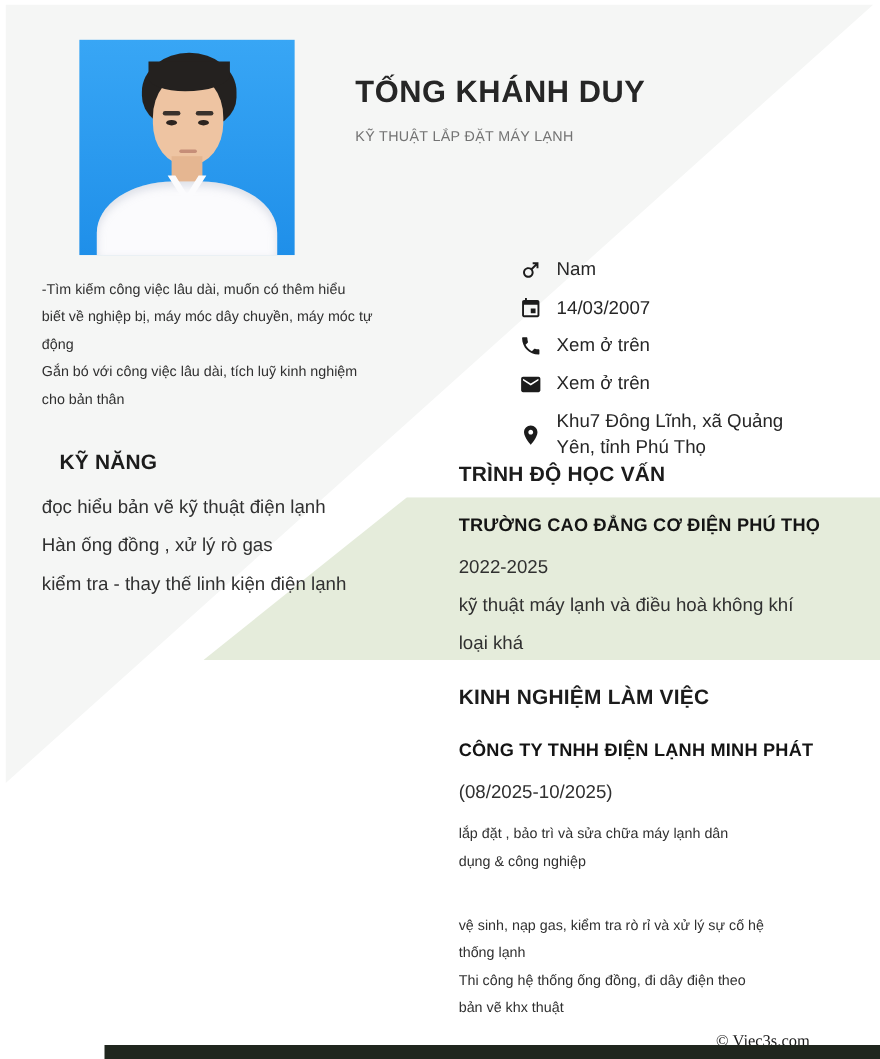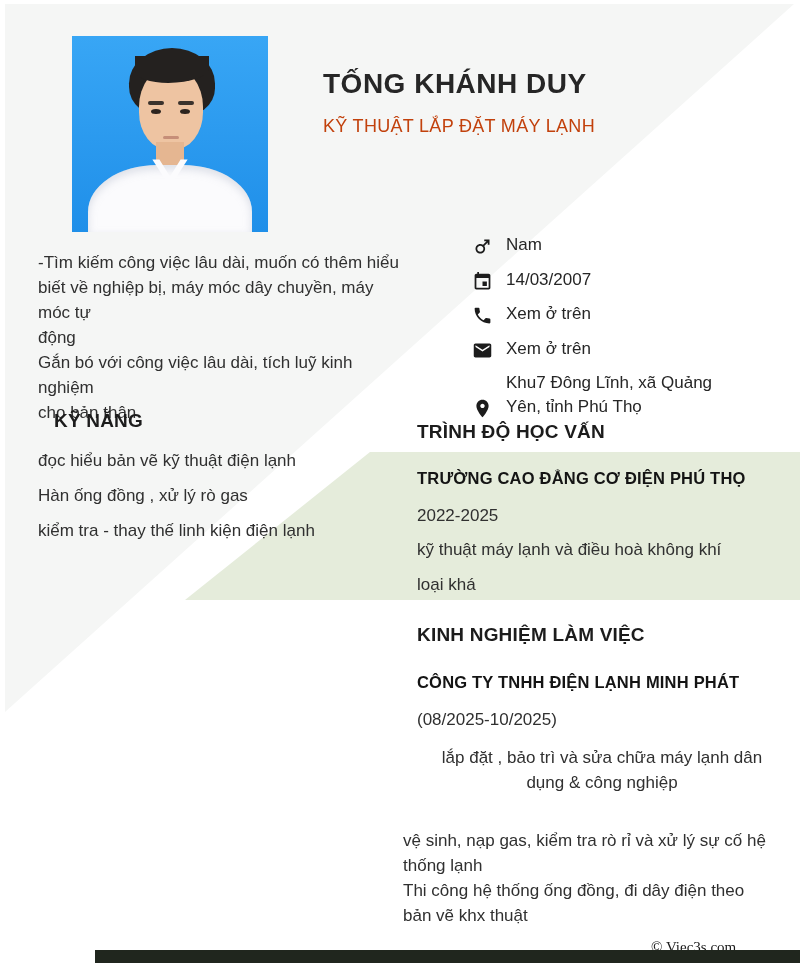--- a/index.html
+++ b/index.html
@@ -27,27 +27,27 @@
   .photo .brow-r{position:absolute;left:54%;top:33%;width:8%;height:2%;background:#3a322c;border-radius:2px;}
   .photo .eye-l{position:absolute;left:40.5%;top:37%;width:5%;height:2.6%;background:#2c241f;border-radius:50%;}
   .photo .eye-r{position:absolute;left:55%;top:37%;width:5%;height:2.6%;background:#2c241f;border-radius:50%;}
   .photo .mouth{position:absolute;left:46.5%;top:51%;width:8%;height:1.8%;background:#c68e78;border-radius:2px;}
   .photo .neck{position:absolute;left:43%;top:54%;width:14%;height:16%;background:#e5b691;}
   .photo .shirt{position:absolute;left:8%;top:66%;width:84%;height:34%;background:#fbfbfd;border-radius:42% 42% 0 0/70% 70% 0 0;box-shadow:inset 0 4px 8px rgba(160,170,190,.35);}
   .photo .collar{position:absolute;left:41%;top:63%;width:18%;height:14%;background:#fbfbfd;clip-path:polygon(0 0,50% 100%,100% 0,80% 0,50% 62%,20% 0);}
   
   .abs{position:absolute;}
   .name{font-size:28px;font-weight:bold;color:#262626;letter-spacing:.5px;}
-  .jobtitle{font-size:18px;color:#c2410c;letter-spacing:.3px;}
-  .para{font-size:17px;line-height:25px;color:#303030;}
+  .jobtitle{font-size:13px;color:#737373;letter-spacing:.3px;}
+  .para{font-size:13px;line-height:25px;color:#303030;}
   .h-section{font-size:19px;font-weight:bold;color:#1c1c1c;letter-spacing:.2px;}
   .line17{font-size:17px;color:#303030;}
   .bold-caps{font-size:16.5px;font-weight:bold;color:#141414;letter-spacing:.2px;}
   
-  .info-row{position:absolute;left:472px;display:flex;align-items:flex-end;}
+  .info-row{position:absolute;left:472px;display:flex;align-items:center;}
   .info-icon{width:21px;height:21px;flex:0 0 21px;margin-right:13px;}
   .info-icon svg{width:21px;height:21px;fill:#1c1c1c;}
   .info-text{font-size:17px;color:#262626;line-height:24px;}
   
   .credit{font-family:Liberation Serif, serif;font-size:15px;color:#1a1a1a;}
   .bottom-bar{position:absolute;left:95px;right:0;bottom:0;height:13px;}
 </style>
 </head>
 <body>
 
@@ -133,25 +133,25 @@
 
   <div class="abs h-section" style="left:417px;top:421px;">TRÌNH ĐỘ HỌC VẤN</div>
   <div class="abs bold-caps" style="left:417px;top:469px;">TRƯỜNG CAO ĐẲNG CƠ ĐIỆN PHÚ THỌ</div>
   <div class="abs line17" style="left:417px;top:506px;">2022-2025</div>
   <div class="abs line17" style="left:417px;top:540px;">kỹ thuật máy lạnh và điều hoà không khí</div>
   <div class="abs line17" style="left:417px;top:575px;">loại khá</div>
 
   <div class="abs h-section" style="left:417px;top:624px;">KINH NGHIỆM LÀM VIỆC</div>
   <div class="abs bold-caps" style="left:417px;top:673px;">CÔNG TY TNHH ĐIỆN LẠNH MINH PHÁT</div>
   <div class="abs line17" style="left:417px;top:710px;">(08/2025-10/2025)</div>
-  <div class="abs para" style="left:417px;top:745px;width:370px;text-align:center;">
+  <div class="abs para" style="left:417px;top:745px;width:370px;">
     <div>lắp đặt , bảo trì và sửa chữa máy lạnh dân</div>
     <div>dụng &amp; công nghiệp</div>
   </div>
-  <div class="abs para" style="left:403px;top:828px;width:380px;">
+  <div class="abs para" style="left:417px;top:828px;width:380px;">
     <div>vệ sinh, nạp gas, kiểm tra rò rỉ và xử lý sự cố hệ</div>
     <div>thống lạnh</div>
     <div>Thi công hệ thống ống đồng, đi dây điện theo</div>
     <div>bản vẽ khx thuật</div>
   </div>
 
   <div class="abs credit" style="left:651px;top:939px;">© Viec3s.com</div>
   <div class="bottom-bar" style="background: rgb(32, 38, 30);"></div>
 
 </div>

